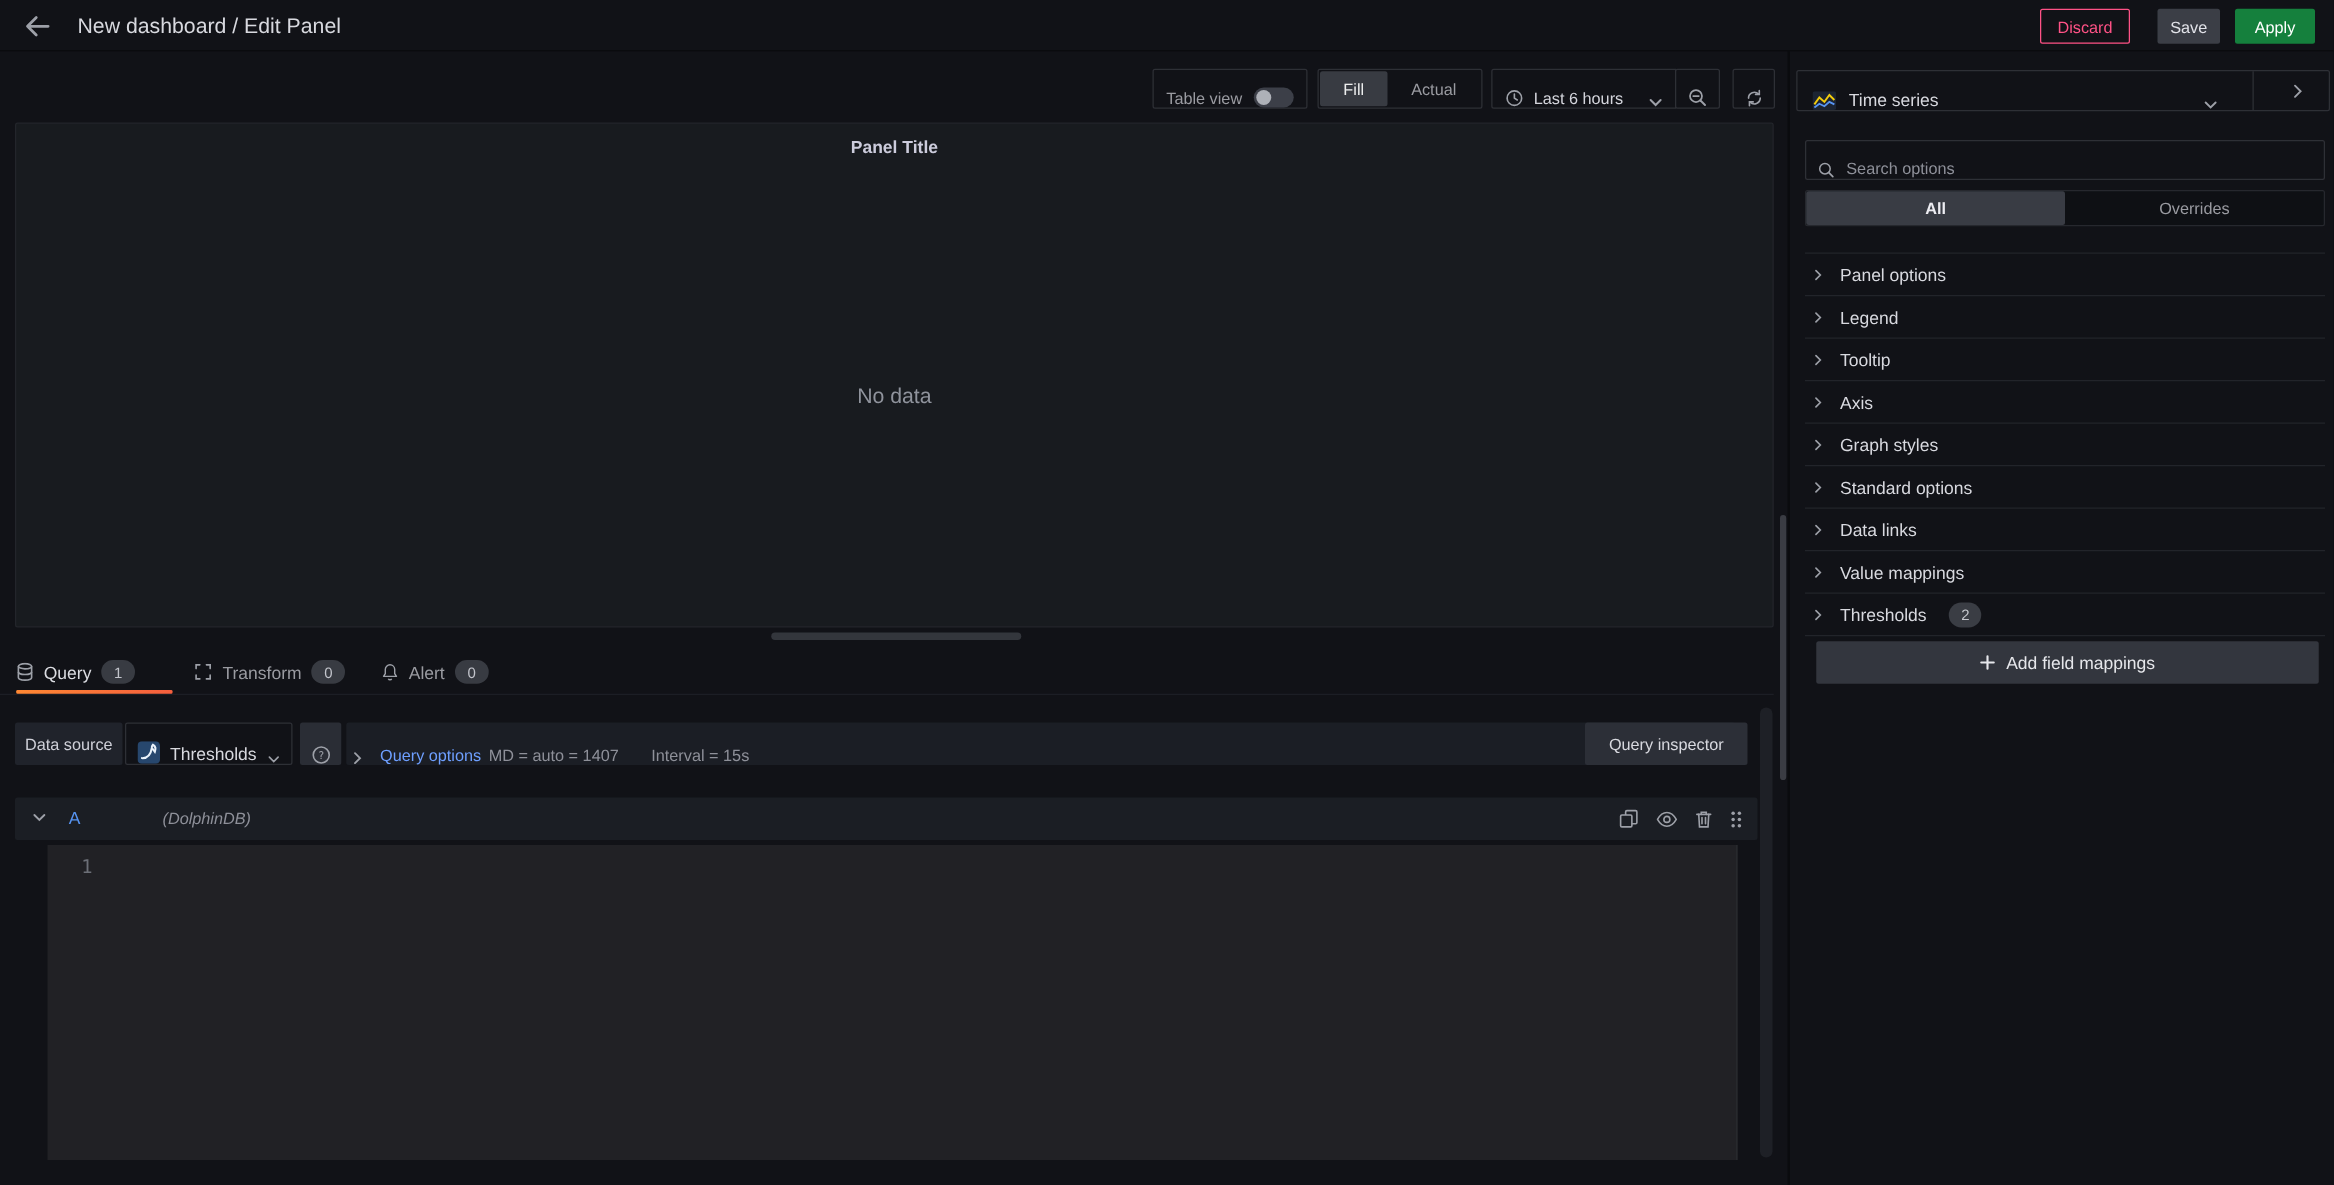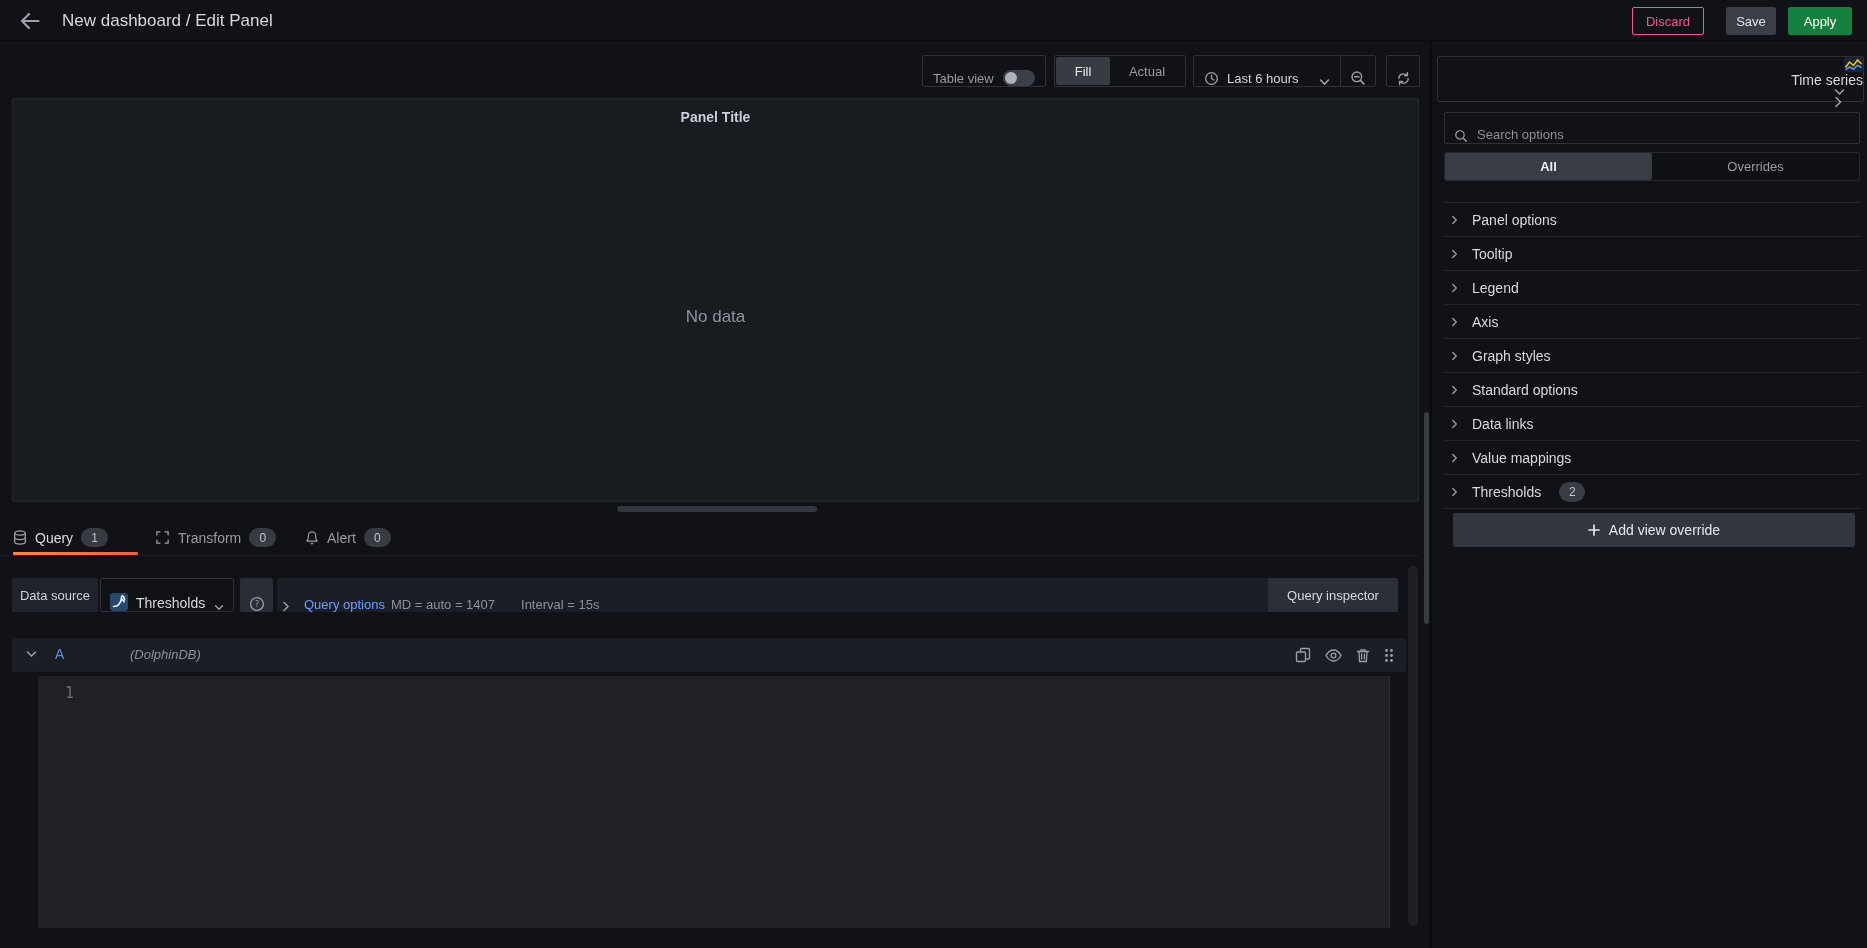--- a/index.html
+++ b/index.html
@@ -76,21 +76,21 @@
   .code-editor{left:38px;top:676px;width:1352px;height:252px;background:#212125;border-right:1px solid #2a2c31;}
   .linenum{position:absolute;left:14px;top:8px;width:22px;text-align:right;
            font-family:"DejaVu Sans Mono","Liberation Mono",monospace;font-size:15px;color:#6c6f77;}
 
   
   .pane-scroll{left:1408px;top:566px;width:10px;height:360px;background:#1e2026;border-radius:5px;}
   .main-scroll{left:1424px;top:412px;width:5px;height:212px;background:#3a3c43;border-radius:3px;}
   .side-divider{left:1430px;top:41px;width:2px;height:907px;background:#0a0b0e;}
 
   
-  .viz-picker{left:1437px;top:56px;width:427px;height:46px;padding-left:12px;cursor:pointer;flex-direction:column;}
+  .viz-picker{left:1437px;top:56px;width:427px;height:33px;padding-left:12px;gap:10px;cursor:pointer;}
   .viz-name{font-size:14px;font-weight:500;color:#d8d9df;flex:1;}
   .viz-chev{margin-right:18px;}
   .viz-split{width:1px;height:31px;background:#2e3036;}
   .viz-next{width:50px;height:31px;display:flex;align-items:center;justify-content:center;cursor:pointer;}
   .search-box{left:1444px;top:112px;width:416px;height:32px;padding:0 9px;gap:7px;}
   .search-box input{flex:1;background:transparent;border:none;outline:none;color:#ccccdc;font-size:13px;
                     font-family:"Liberation Sans","DejaVu Sans",sans-serif;}
   .search-box input::placeholder{color:#8e9099;}
   .filter-tabs{left:1444px;top:152px;width:416px;height:29px;border:1px solid #26282e;border-radius:2px;background:#0e1014;display:flex;}
   .ftab{width:50%;height:100%;display:flex;align-items:center;justify-content:center;font-size:13px;cursor:pointer;}
@@ -342,29 +342,29 @@
           </svg>
         </span>
       <span class="opt-label">Panel options</span>
     </div>
     <div class="opt-row">
       <span class="icon">
           <svg width="7" height="10" viewBox="0 0 8 11">
             <path d="M2 1.5 L6 5.5 L2 9.5" stroke="currentColor" stroke-width="1.5" fill="none" stroke-linecap="round"></path>
           </svg>
         </span>
+      <span class="opt-label">Legend</span>
+    </div>
+    <div class="opt-row">
+      <span class="icon">
+          <svg width="7" height="10" viewBox="0 0 8 11">
+            <path d="M2 1.5 L6 5.5 L2 9.5" stroke="currentColor" stroke-width="1.5" fill="none" stroke-linecap="round"></path>
+          </svg>
+        </span>
       <span class="opt-label">Tooltip</span>
-    </div>
-    <div class="opt-row">
-      <span class="icon">
-          <svg width="7" height="10" viewBox="0 0 8 11">
-            <path d="M2 1.5 L6 5.5 L2 9.5" stroke="currentColor" stroke-width="1.5" fill="none" stroke-linecap="round"></path>
-          </svg>
-        </span>
-      <span class="opt-label">Legend</span>
     </div>
     <div class="opt-row">
       <span class="icon">
           <svg width="7" height="10" viewBox="0 0 8 11">
             <path d="M2 1.5 L6 5.5 L2 9.5" stroke="currentColor" stroke-width="1.5" fill="none" stroke-linecap="round"></path>
           </svg>
         </span>
       <span class="opt-label">Axis</span>
     </div>
     <div class="opt-row">
@@ -409,16 +409,16 @@
       <span class="opt-badge">2</span>
     </div>
   </div>
 
   <div class="abs btn add-override">
     <span class="icon">
       <svg width="12" height="12" viewBox="0 0 12 12">
           <path d="M6 1 V11 M1 6 H11" stroke="#e6e7eb" stroke-width="1.7" stroke-linecap="round"></path>
         </svg>
     </span>
-    <span>Add view override</span>
+    <span>Add field mappings</span>
   </div>
 
 </div>
 
 </body></html>

